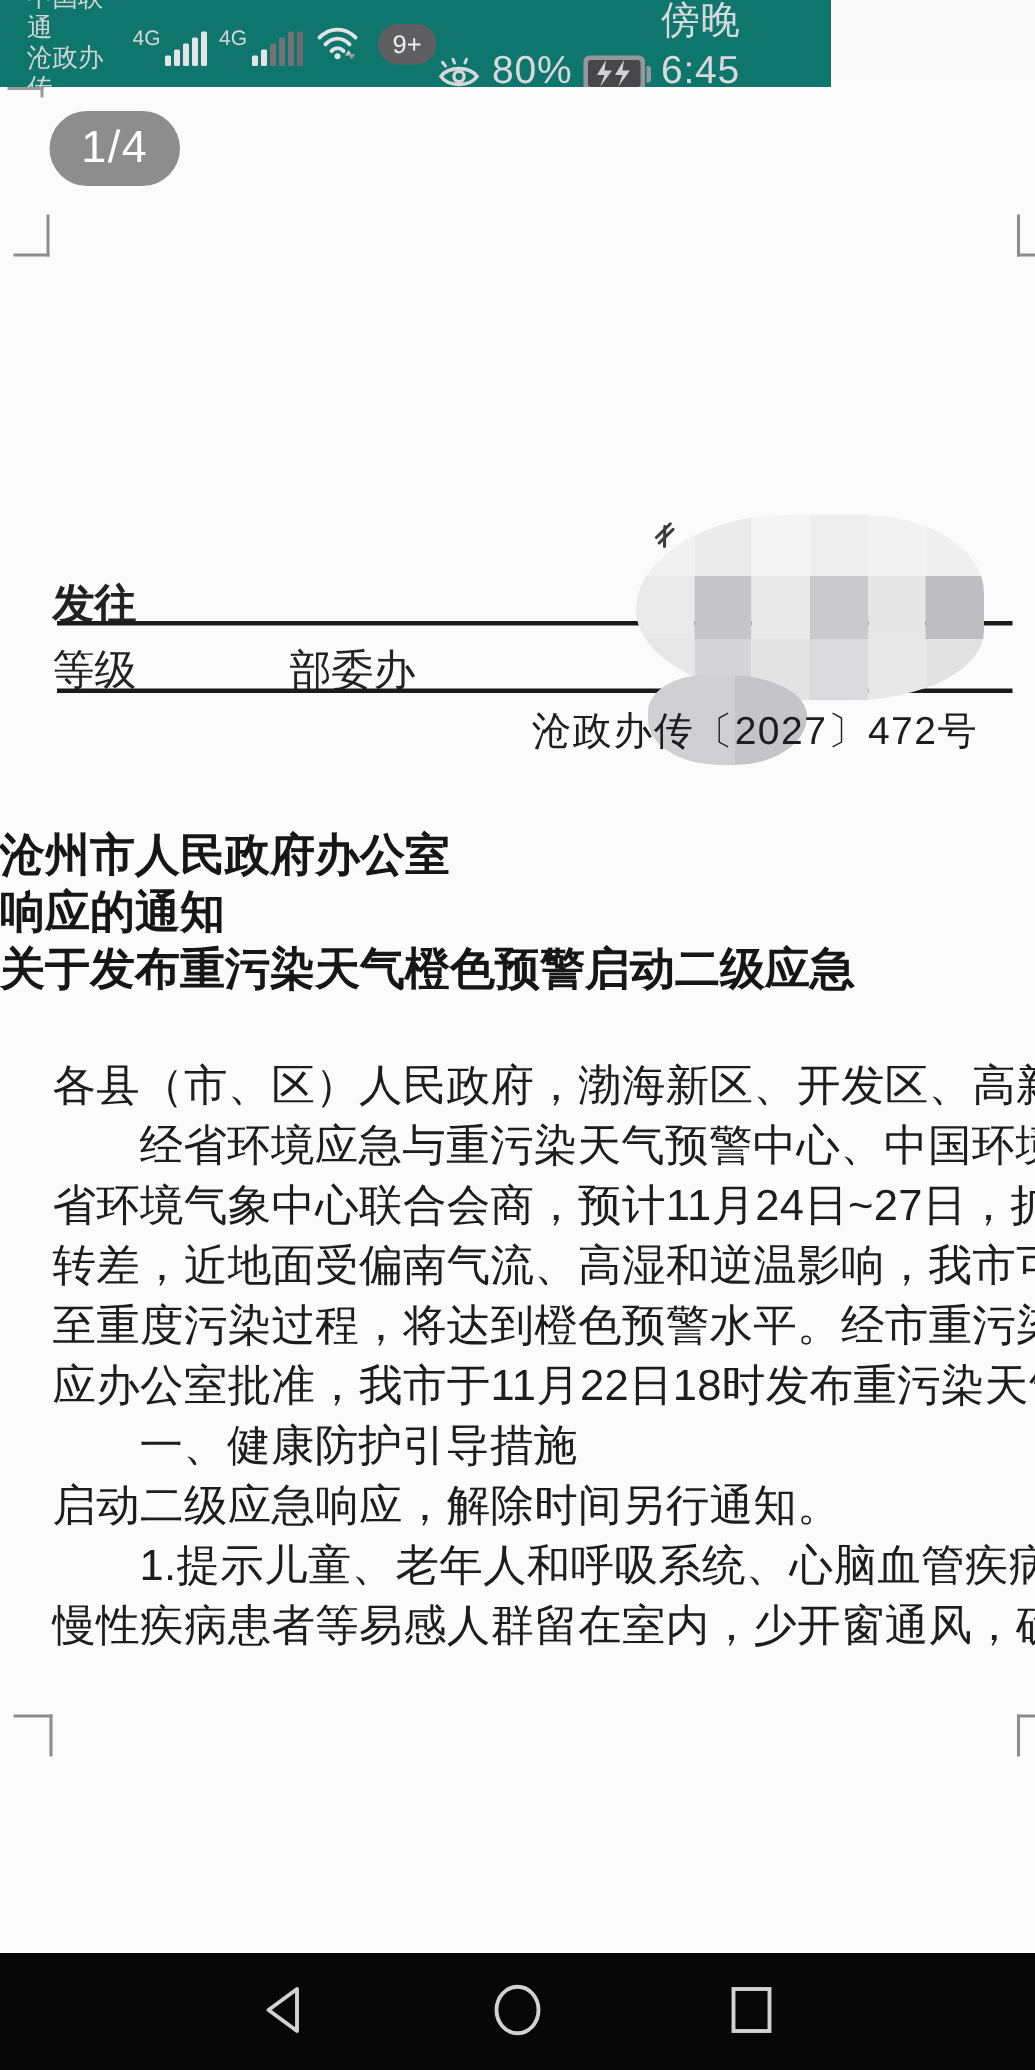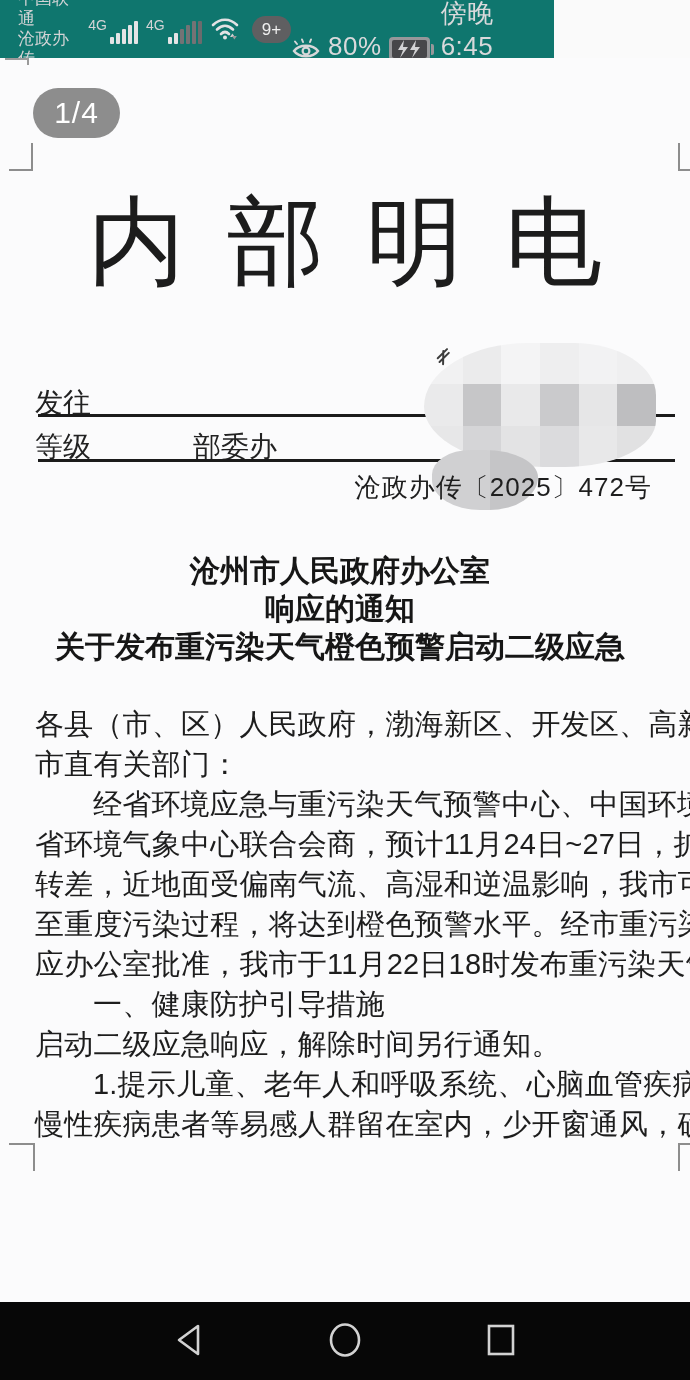--- a/index.html
+++ b/index.html
@@ -36,37 +36,37 @@
   .bat-body{position:relative;width:41px;height:24px;background:#97979a;border-radius:4px;overflow:hidden;}
   .bat-inner{position:absolute;top:3px;left:3px;right:3px;bottom:3px;background:#47474a;border-radius:2px;}
   .bat-bolts{position:absolute;top:0;left:0;}
   .bat-nub{width:3px;height:11px;background:#97979a;border-radius:0 2px 2px 0;margin-left:1px;}
 
   
   .viewer{position:absolute;top:58px;left:0;width:690px;height:1244px;background:#fbfbfc;}
   .page-badge{
     position:absolute;left:33px;top:16px;width:87px;height:50px;border-radius:26px;
     background:rgba(125,125,125,0.88);color:#fff;font-size:30px;
-    display:flex;align-items:center;justify-content:center;letter-spacing:1px;margin-top:14px;
+    display:flex;align-items:center;justify-content:center;letter-spacing:1px;
   }
   
   .mark{position:absolute;}
   .mark-top-edge{left:5px;top:0;width:24px;height:7px;border-top:2px solid #9a9a9a;border-right:2px solid #9a9a9a;}
   .mark-tl{left:9px;top:85px;width:24px;height:28px;border-right:2px solid #8d8d8d;border-bottom:2px solid #8d8d8d;}
   .mark-tr{left:678px;top:85px;width:12px;height:28px;border-left:2px solid #8d8d8d;border-bottom:2px solid #8d8d8d;}
   .mark-bl{left:9px;top:1085px;width:26px;height:28px;border-top:2px solid #8d8d8d;border-right:2px solid #8d8d8d;}
   .mark-br{left:678px;top:1085px;width:12px;height:28px;border-top:2px solid #8d8d8d;border-left:2px solid #8d8d8d;}
 
   .doc-header{
     position:absolute;left:0;top:120px;width:690px;margin:0;
     text-align:center;font-size:97px;font-weight:500;color:#1c1c1c;
     letter-spacing:42px;text-indent:42px;white-space:nowrap;
   }
   .field-label{position:absolute;font-size:28px;color:#222;}
-  .lbl-fawang{left:35px;top:326px;}
+  .lbl-fawang{left:35px;top:326px;font-weight:bold;}
   .lbl-dengji{left:35px;top:370px;}
   .val-dengji{left:193px;top:370px;}
   .rule{position:absolute;left:38px;width:637px;height:3px;background:#1b1b1b;}
   .rule1{top:356px;}
   .rule2{top:401px;}
 
   
   .mosaic{
     position:absolute;left:424px;top:285px;width:232px;height:124px;
     border-radius:48% 38% 42% 55% / 55% 45% 40% 52%;
@@ -86,21 +86,21 @@
     position:absolute;left:432px;top:392px;width:106px;height:60px;
     border-radius:40% 55% 50% 50% / 45% 50% 60% 55%;
     background:linear-gradient(90deg,#d0d0d2 0 55%,#c5c5c7 55% 100%);
   }
   .scribble{position:absolute;left:436px;top:290px;transform:rotate(-12deg);}
 
   .doc-number{
     position:absolute;left:0;right:38px;top:412px;text-align:right;
     font-size:26px;color:#1e1e1e;letter-spacing:1px;
   }
-  .doc-title{position:absolute;left:0;top:494px;width:680px;text-align:center;
+  .doc-title{position:absolute;left:0;top:494px;width:680px;
     font-size:30px;font-weight:bold;color:#161616;line-height:38px;}
   .doc-body{position:absolute;left:35px;top:646px;width:625px;font-size:29px;color:#1d1d1d;}
   .doc-line{line-height:40px;white-space:nowrap;letter-spacing:0.2px;}
   .doc-line.indent{text-indent:58px;}
 
   
   .nav-bar{
     position:absolute;left:0;top:1302px;width:690px;height:78px;background:#070707;
     display:flex;align-items:center;justify-content:center;gap:122px;
   }
@@ -176,21 +176,20 @@
 
   <main class="viewer">
     <div class="page-badge">1/4</div>
 
     <div class="mark mark-top-edge"></div>
     <div class="mark mark-tl"></div>
     <div class="mark mark-tr"></div>
     <div class="mark mark-bl"></div>
     <div class="mark mark-br"></div>
 
-    <h1 class="doc-header">内部明电</h1>
 
     <span class="field-label lbl-fawang">发往</span>
     <div class="rule rule1"></div>
 
     <span class="field-label lbl-dengji">等级</span>
     <span class="field-label val-dengji">部委办</span>
     <div class="rule rule2"></div>
 
     <div class="mosaic">
       <span></span>
@@ -212,31 +211,30 @@
         <span></span>
         <span></span>
     </div>
     <div class="mosaic-bump"></div>
     <span class="scribble">
       <svg width="16" height="18" viewBox="0 0 16 18">
         <path d="M2 9 L13 2 M3 13 L14 6 M9 3 L6 16" stroke="#3c3c3c" stroke-width="2" stroke-linecap="round" fill="none"></path>
       </svg>
     </span>
 
-    <div class="doc-number">沧政办传〔2025〕472号</div>
+    <div class="doc-number">沧政办传〔2027〕472号</div>
 
     <div class="doc-title">
       <div>沧州市人民政府办公室</div>
       <div>响应的通知</div>
       <div>关于发布重污染天气橙色预警启动二级应急</div>
     </div>
 
     <div class="doc-body">
         <div class="doc-line">各县（市、区）人民政府，渤海新区、开发区、高新区管委会，</div>
-        <div class="doc-line">市直有关部门：</div>
         <div class="doc-line indent">经省环境应急与重污染天气预警中心、中国环境监测总站、</div>
         <div class="doc-line">省环境气象中心联合会商，预计11月24日~27日，扩散条件持续</div>
         <div class="doc-line">转差，近地面受偏南气流、高湿和逆温影响，我市可能出现中度</div>
         <div class="doc-line">至重度污染过程，将达到橙色预警水平。经市重污染天气应急响</div>
         <div class="doc-line">应办公室批准，我市于11月22日18时发布重污染天气橙色预警，</div>
         <div class="doc-line indent">一、健康防护引导措施</div>
         <div class="doc-line">启动二级应急响应，解除时间另行通知。</div>
         <div class="doc-line indent">1.提示儿童、老年人和呼吸系统、心脑血管疾病患者及其他</div>
         <div class="doc-line">慢性疾病患者等易感人群留在室内，少开窗通风，确需外出必须</div>
       </div>

